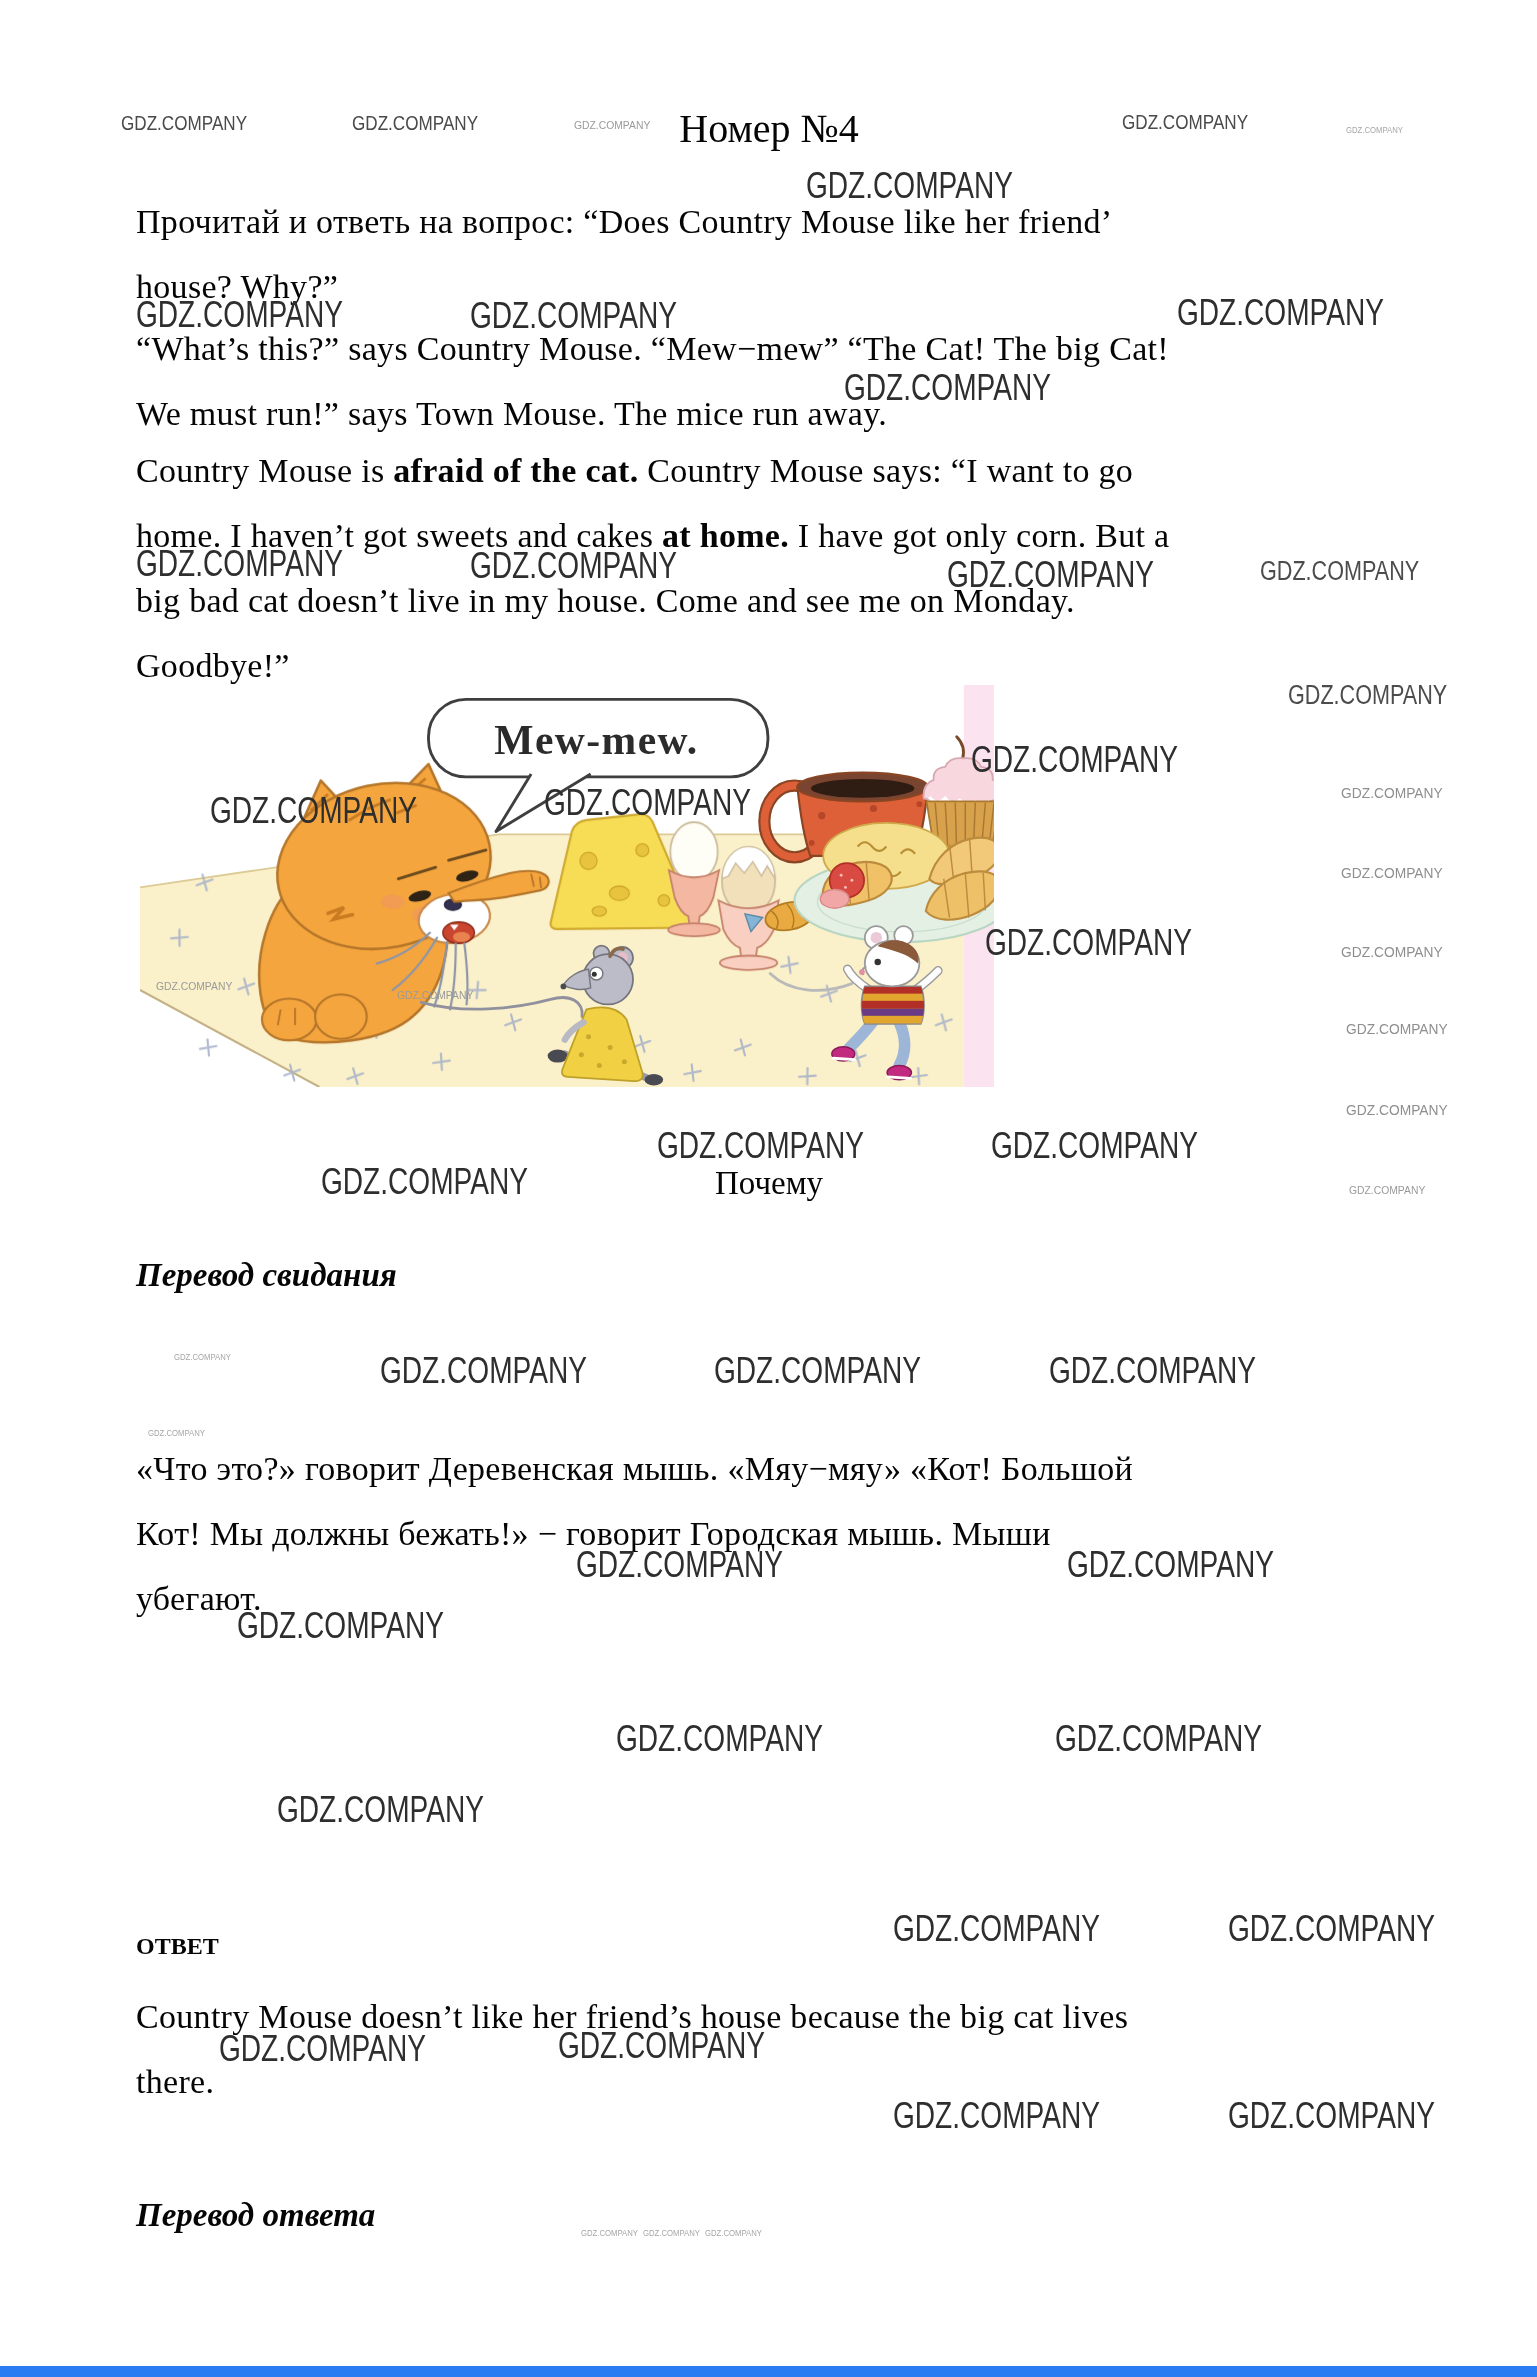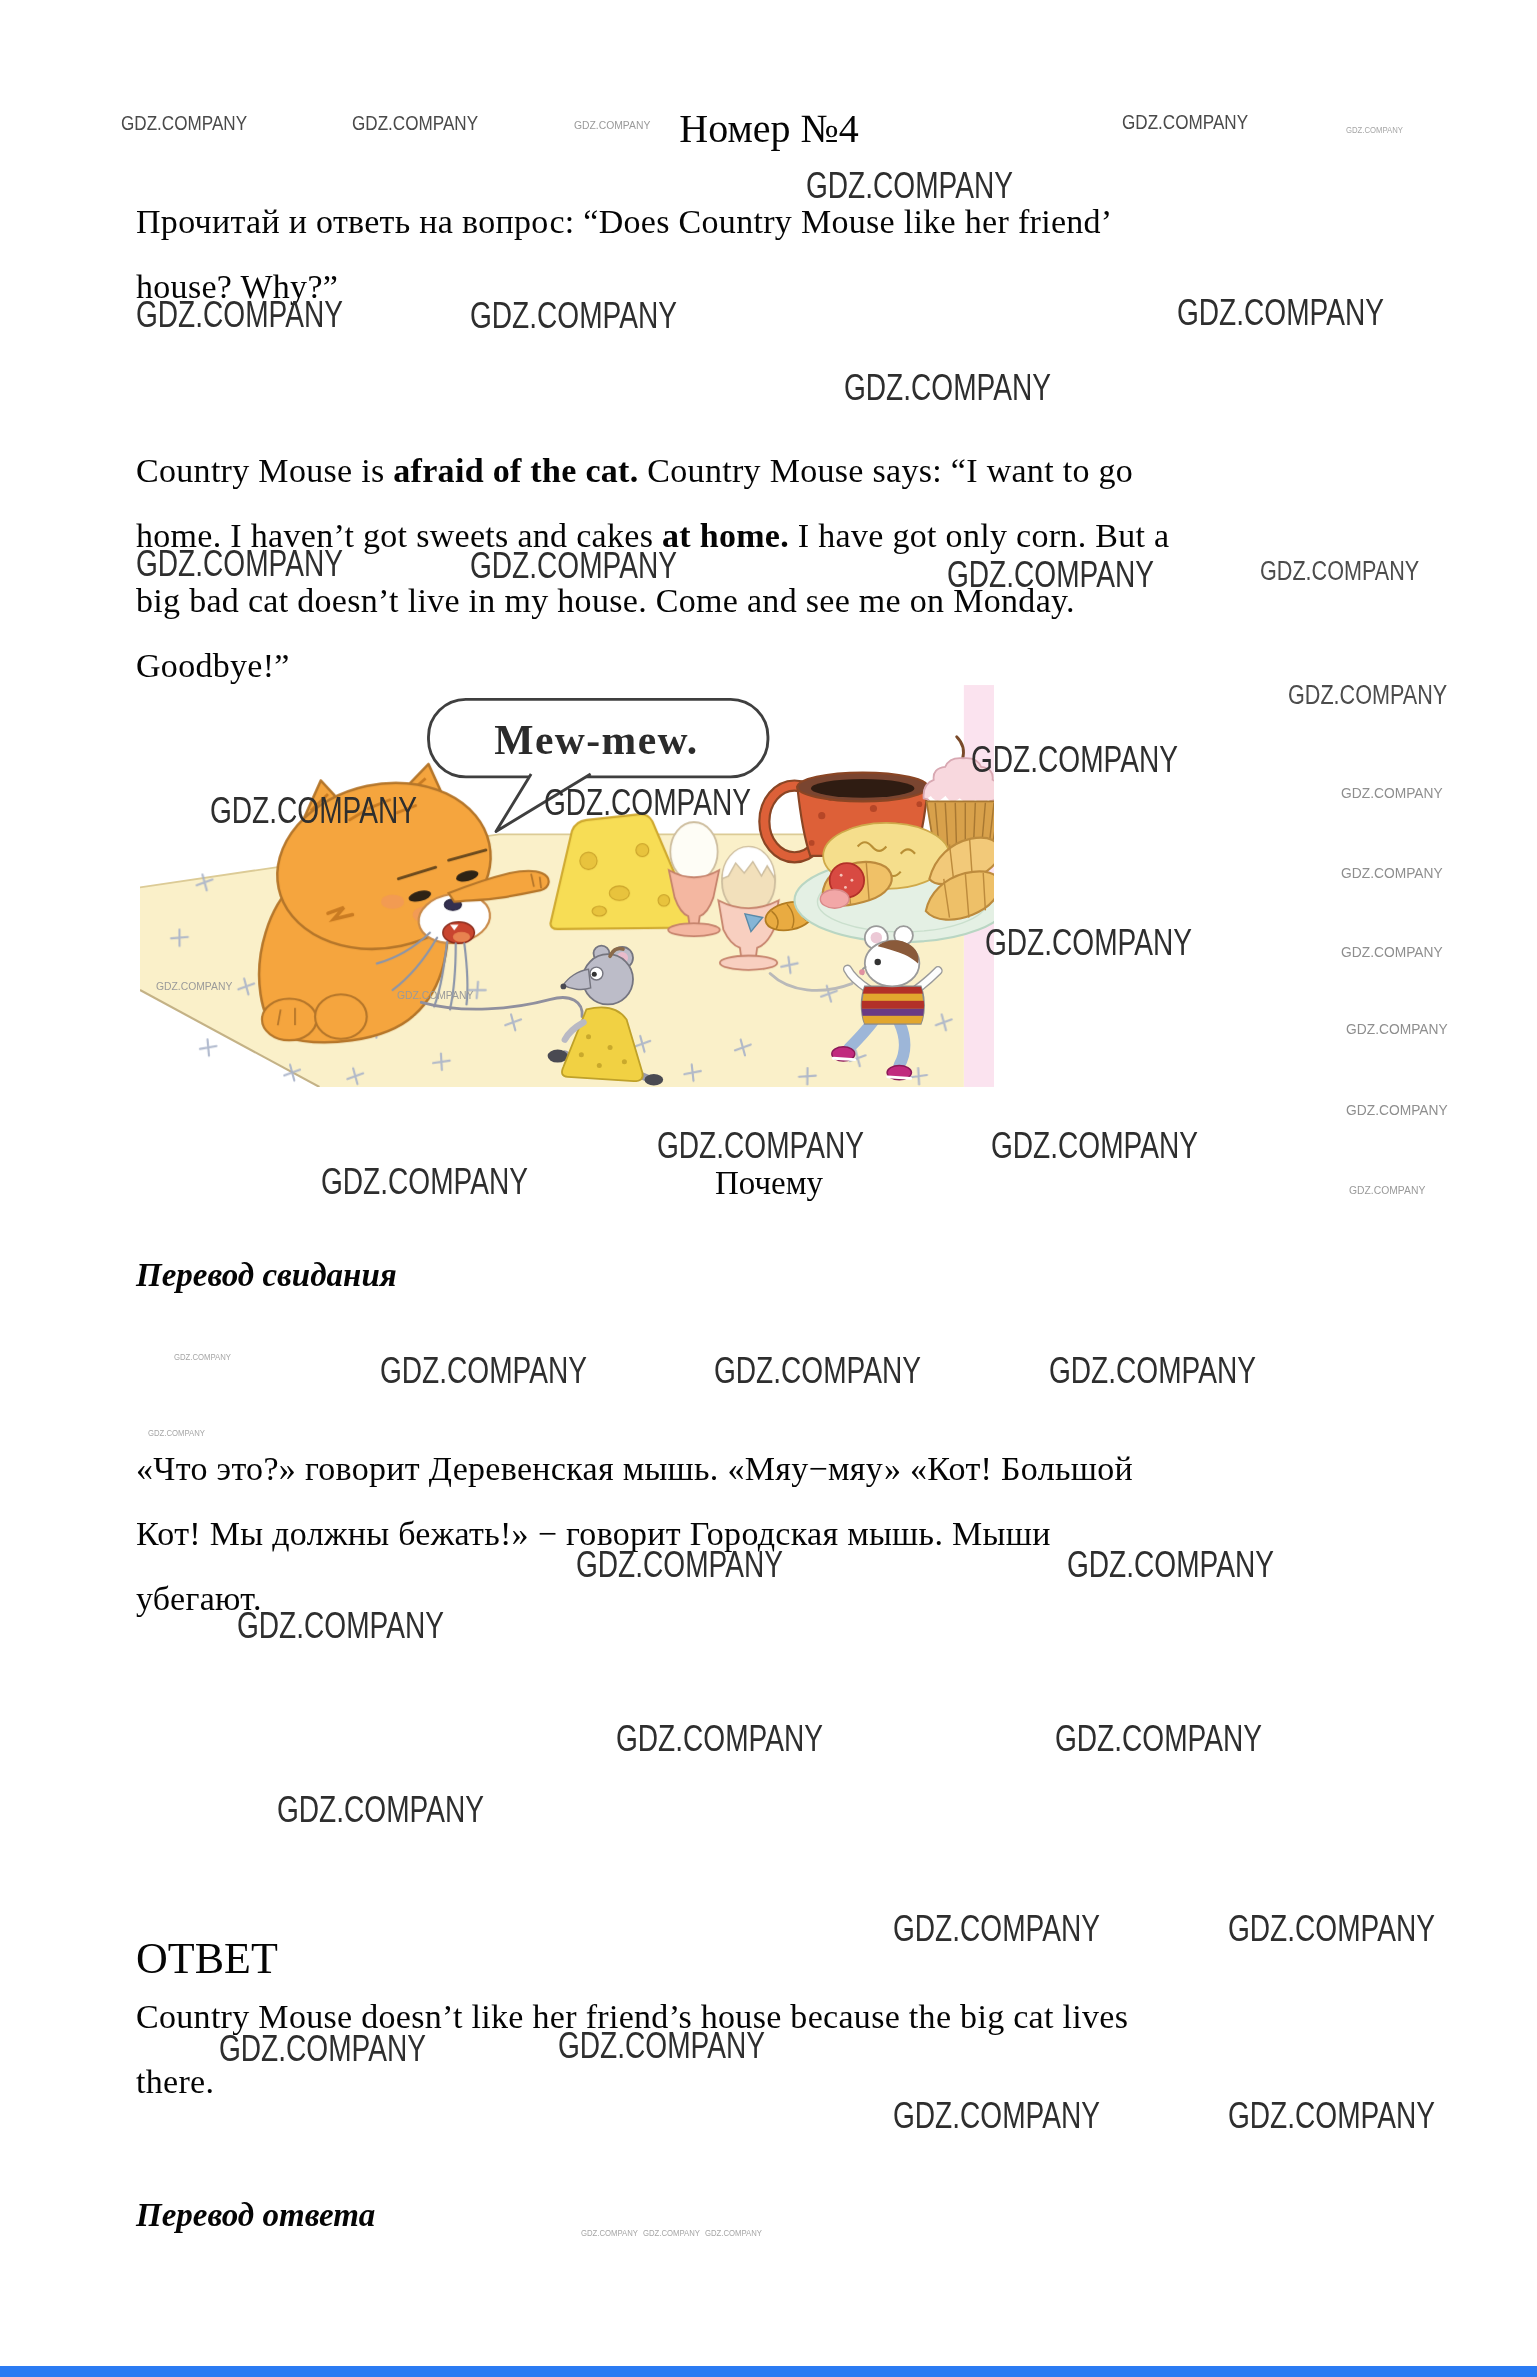--- a/index.html
+++ b/index.html
@@ -15,35 +15,36 @@
   .wm-xs {font-size:11.5px;color:#9a9a9a;transform:scale(.90,1.00);}
   .wm-xxs{font-size:8.6px;color:#a6a6a6;transform:scale(.90,1.00);}
   
   .para{position:absolute;left:136px;width:1292px;font-size:34px;line-height:65px;
         letter-spacing:0.3px;z-index:2;}
   .bseg{font-weight:bold;}
   .heading{position:absolute;z-index:2;white-space:nowrap;}
   .h-center{left:0;width:1538px;text-align:center;}
   .h-title{font-size:40px;}
   .h-plain{font-size:33px;}
-  .h-bold{font-size:44px;font-weight:normal;text-align:right;}
+  .h-bold{font-size:24px;font-weight:bold;text-align:right;}
   .h-bi{font-size:33px;font-weight:bold;font-style:italic;}
   
   .illus{position:absolute;left:140px;top:685px;width:854px;height:402px;z-index:1;}
   
   .bottom-bar{position:absolute;left:0;bottom:0;width:100%;height:10.8px;z-index:5;}
 </style>
 </head>
 <body>
 
 <div class="page">
 
   <div class="heading h-center h-title" style="top:105px">Номер №4</div>
 
   <div class="para" style="top:189px">Прочитай и ответь на вопрос: “Does Country Mouse like her friend’<br>house? Why?”</div>
+  <div class="para" style="top:316px">“What’s this?” says Country Mouse. “Mew−mew” “The Cat! The big Cat!<br>We must run!” says Town Mouse. The mice run away.</div>
   <div class="para" style="top:438px"><span>Country Mouse is </span><span class="bseg">afraid of the cat.</span><span> Country Mouse says: “I want to go</span><br><span>home. I haven’t got sweets and cakes </span><span class="bseg">at home.</span><span> I have got only corn. But a</span><br><span>big bad cat doesn’t live in my house. Come and see me on Monday.</span><br><span>Goodbye!”</span></div>
 
   <svg class="illus" viewBox="0 0 1190 560">
     <defs>
       <g id="spk" stroke="#a9b3c9" stroke-width="3" stroke-linecap="round" fill="none">
         <path d="M-11,4 L11,-4 M-3,-11 L3,11"></path>
       </g>
       <clipPath id="shirtclip">
           <path d="M1010,420 L1088,420 C1094,436 1094,456 1088,472 L1010,472 C1004,456 1004,436 1010,420 Z"></path>
         </clipPath>

